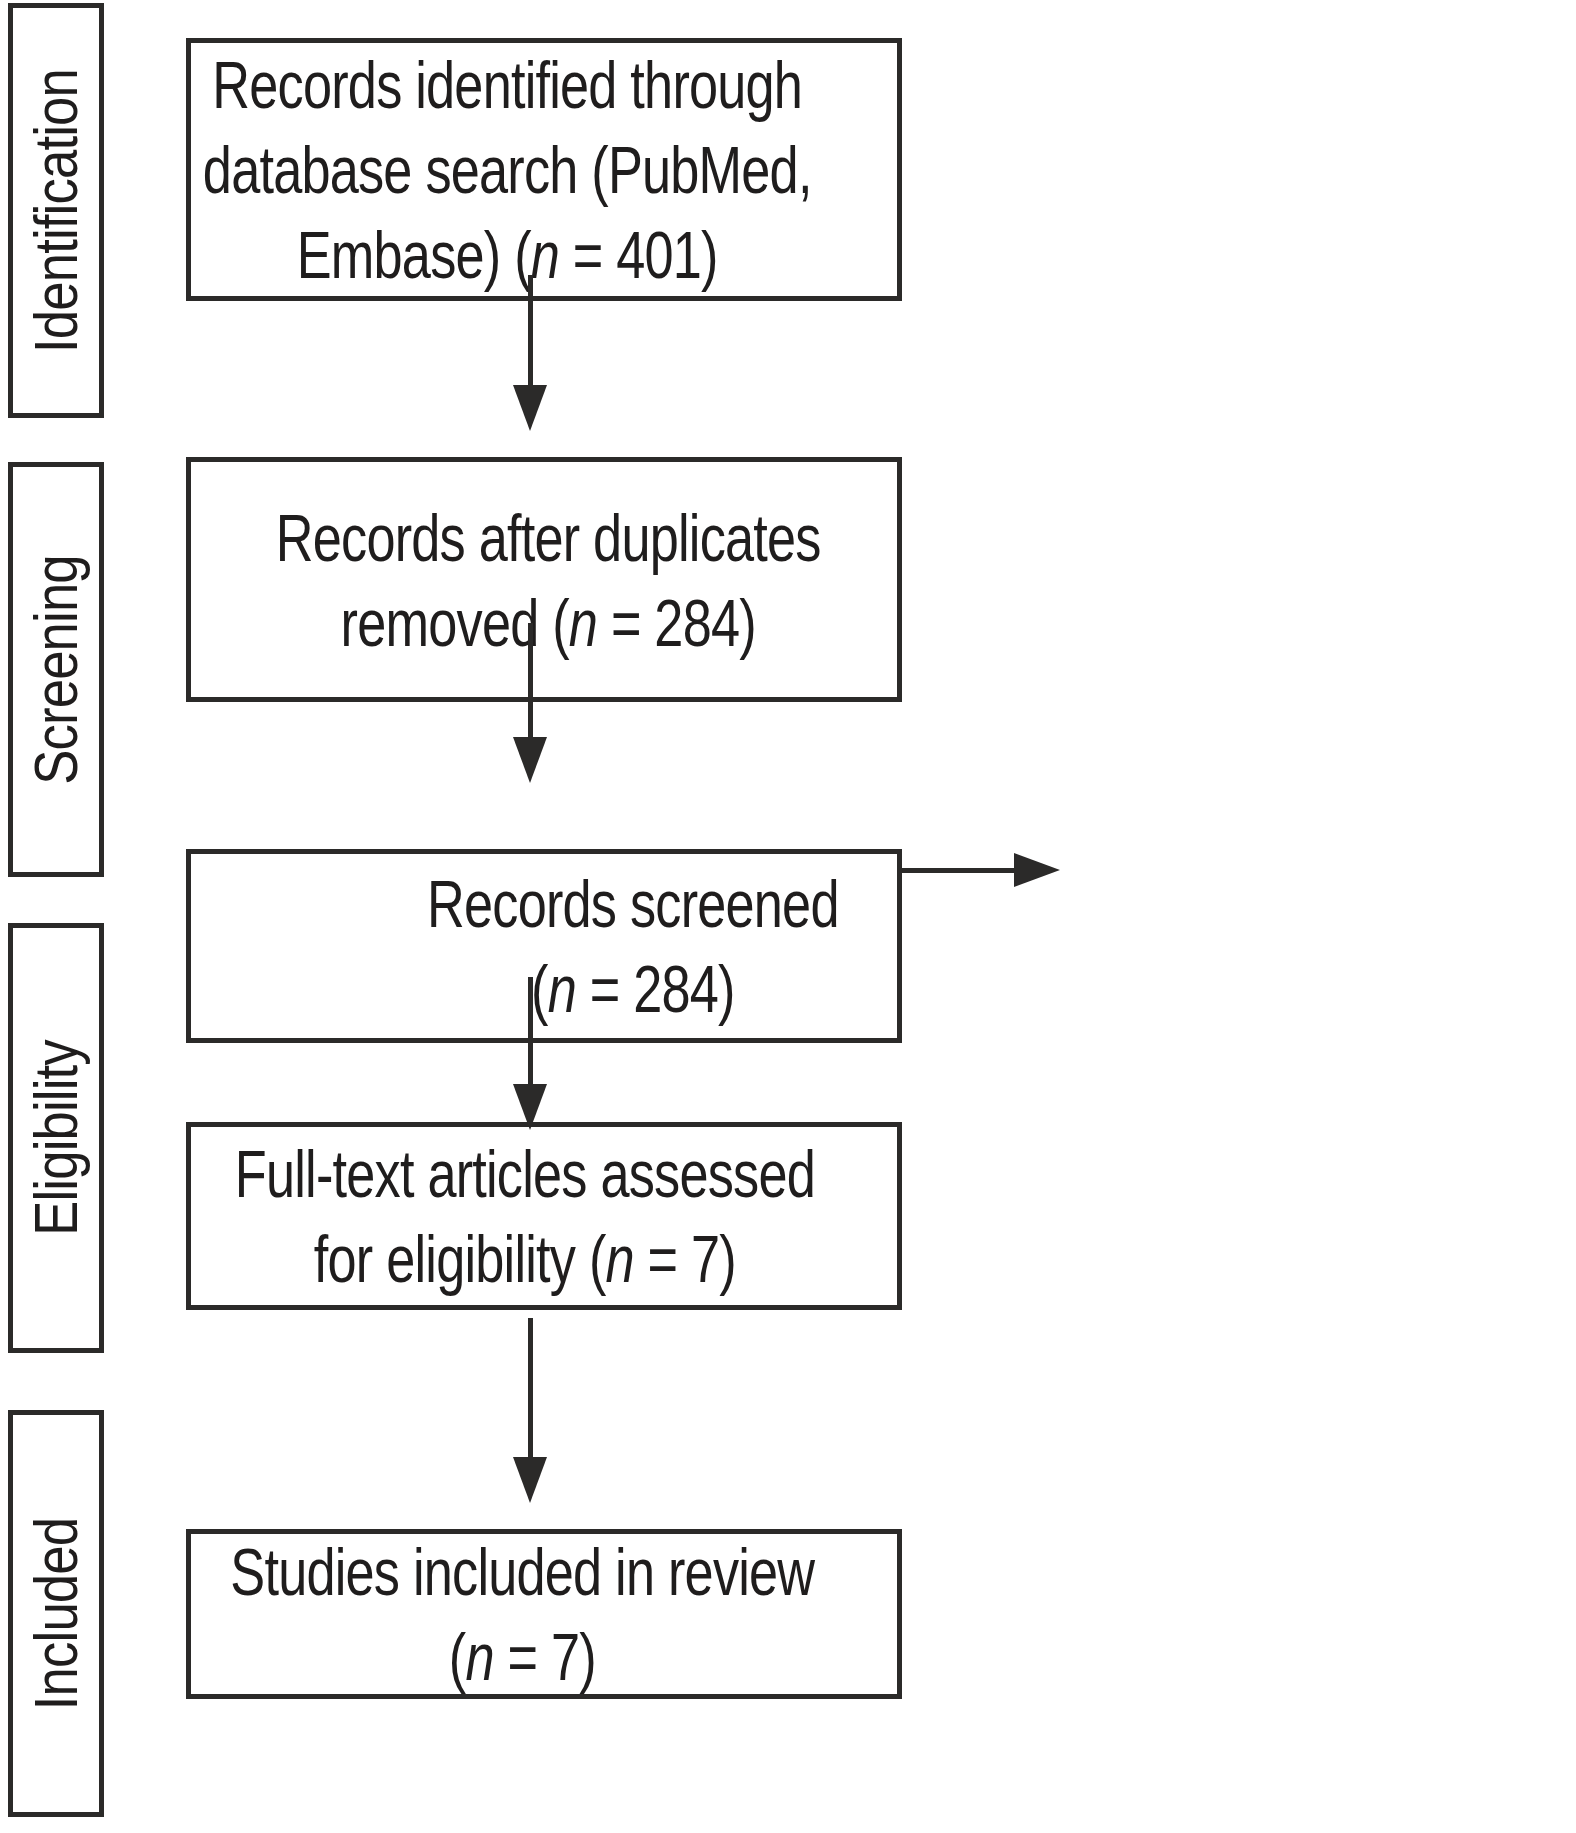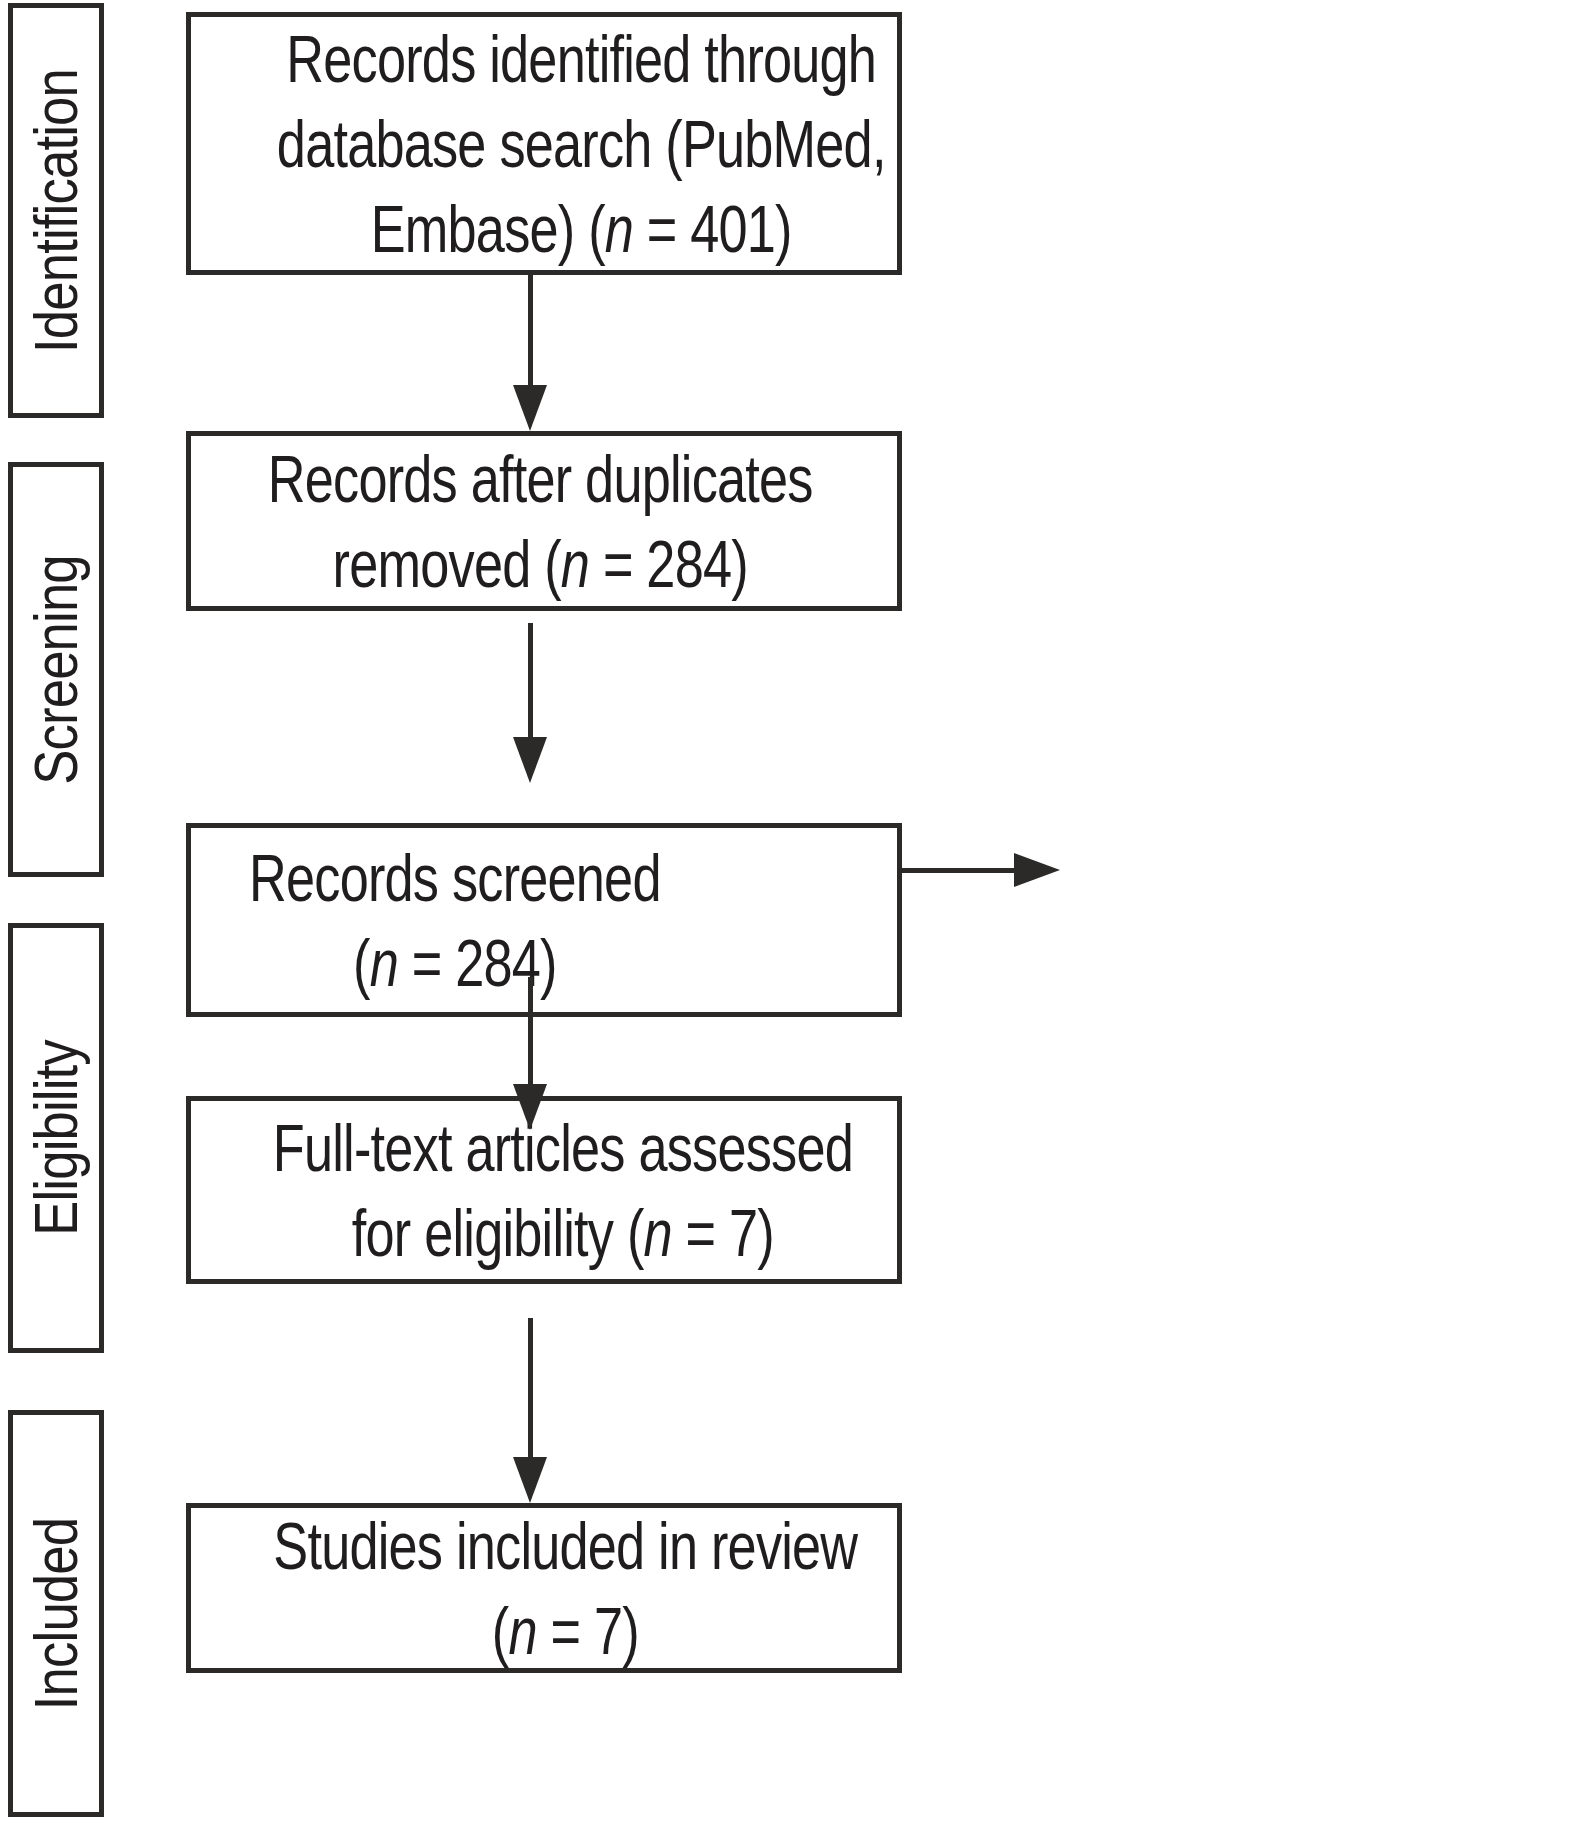--- a/index.html
+++ b/index.html
@@ -44,22 +44,23 @@
 
   
   .fbox {
     position: absolute;
     left: 186px;
     width: 716px;
     border: 5px solid var(--line);
     background: var(--background);
     display: flex;
     align-items: center;
-    justify-content: flex-start;
+    justify-content: flex-end;
     text-align: center;
+    margin-top: 26px;
   }
   .ftext {
     font-size: 67px;
     font-weight: 300;
     line-height: 85px;
     letter-spacing: -1px;
     transform: scaleX(0.78);
     transform-origin: 50% 50%;
     white-space: nowrap;
     color: var(--text);
@@ -112,21 +113,21 @@
   <div class="stage" style="top:923px;height:430px">
     <span class="stage-text">Eligibility</span>
   </div>
   <div class="stage" style="top:1410px;height:407px">
     <span class="stage-text">Included</span>
   </div>
 
   <div class="fbox" style="top:12px;height:263px">
     <div class="ftext">Records identified through<br>database search (PubMed,<br>Embase) (<i>n</i> = 401)</div>
   </div>
-  <div class="fbox" style="top:431px;height:180px">
+  <div class="fbox" style="top:431px;height:245px">
     <div class="ftext">Records after duplicates<br>removed (<i>n</i> = 284)</div>
   </div>
   <div class="fbox" style="top:823px;height:194px">
     <div class="ftext">Records screened<br>(<i>n</i> = 284)</div>
   </div>
   <div class="fbox" style="top:1096px;height:188px">
     <div class="ftext">Full-text articles assessed<br>for eligibility (<i>n</i> = 7)</div>
   </div>
   <div class="fbox" style="top:1503px;height:170px">
     <div class="ftext">Studies included in review<br>(<i>n</i> = 7)</div>

